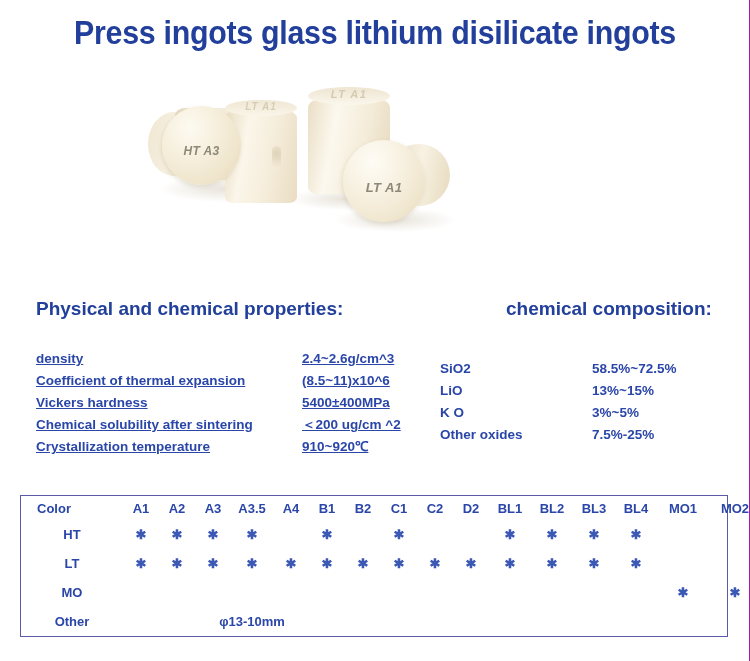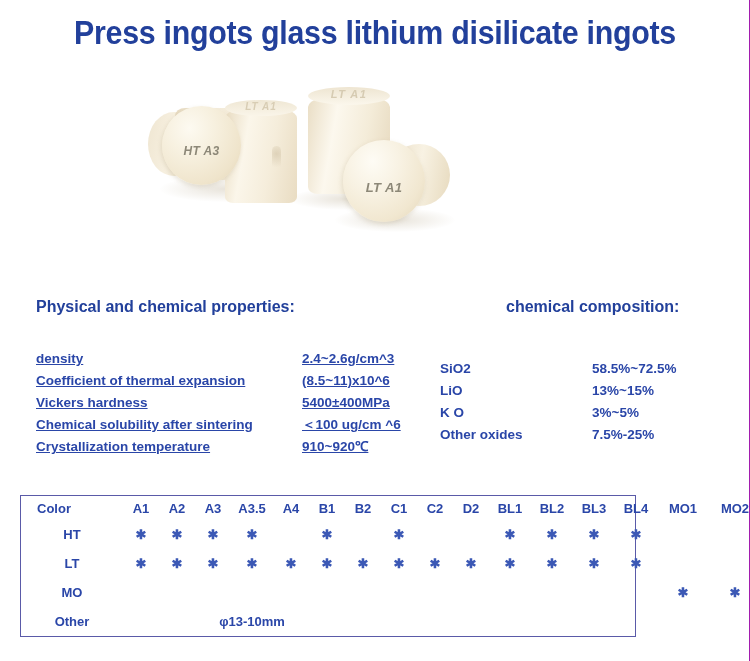--- a/index.html
+++ b/index.html
@@ -185,21 +185,21 @@
     background: radial-gradient(ellipse at 50% 50%, rgba(180,165,135,0.30) 0%, rgba(180,165,135,0) 72%);
   }
   .sh-left { left: 40px; top: 88px; width: 130px; height: 26px; }
   .sh-mid  { left: 170px; top: 100px; width: 110px; height: 22px; }
   .sh-right{ left: 215px; top: 120px; width: 120px; height: 24px; }
 
   
   .sec-head {
     position: absolute;
     color: #22409b;
-    font-size: 16px;
+    font-size: 19px;
     font-weight: 700;
   }
   .sec-head.left  { left: 36px;  top: 298px; }
   .sec-head.right { left: 474px; top: 298px; margin-left: 32px; }
 
   .spec-list {
     position: absolute;
     font-size: 13.5px;
     font-weight: 700;
     color: #2a46a8;
@@ -214,21 +214,21 @@
     white-space: nowrap;
   }
   .spec-list.phys .spec-row .k { width: 266px; }
   .spec-list.chem .spec-row .k { width: 152px; }
 
   
   .color-table {
     position: absolute;
     left: 20px;
     top: 495px;
-    width: 616px;
+    width: 708px;
     height: 142px;
     border: 1.4px solid #5a5aa8;
     box-sizing: border-box;
   }
   table.ct {
     border-collapse: collapse;
     width: 100%;
     height: 100%;
     table-layout: fixed;
   }
@@ -311,21 +311,21 @@
     <div class="spec-row">
       <span class="k">Coefficient of thermal expansion</span>
       <span class="v">(8.5~11)x10^6</span>
     </div>
     <div class="spec-row">
       <span class="k">Vickers hardness</span>
       <span class="v">5400±400MPa</span>
     </div>
     <div class="spec-row">
       <span class="k">Chemical solubility after sintering</span>
-      <span class="v">＜100  ug/cm ^6</span>
+      <span class="v">＜200  ug/cm ^2</span>
     </div>
     <div class="spec-row">
       <span class="k">Crystallization temperature</span>
       <span class="v">910~920℃</span>
     </div>
   </div>
 
   <div class="spec-list chem">
     <div class="spec-row">
       <span class="k">SiO2</span>

